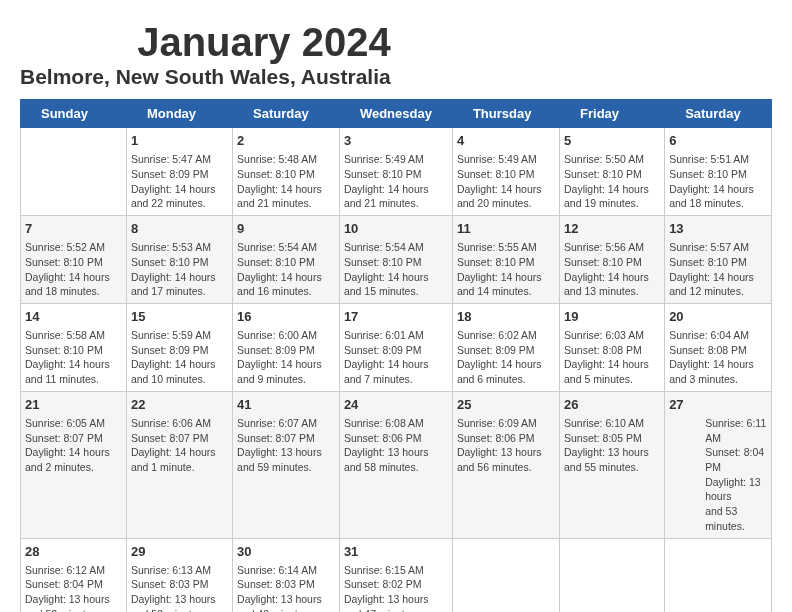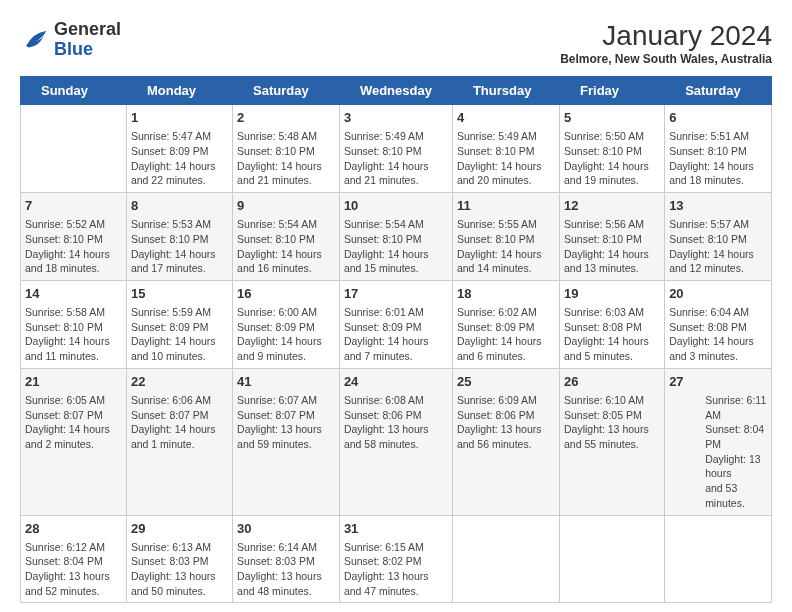--- a/index.html
+++ b/index.html
@@ -29,26 +29,26 @@
     }
     .logo-text .blue { color: #1a5ca8; }
     .logo-bird {
       width: 30px;
       height: 30px;
     }
     .title-area {
       text-align: right;
     }
     .main-title {
-      font-size: 28px;
-      font-weight: normal;
+      font-size: 40px;
+      font-weight: bold;
       color: #333;
     }
     .subtitle {
-      font-size: 12px;
+      font-size: 21px;
       color: #333;
       font-weight: bold;
     }
     table {
       width: 100%;
       border-collapse: collapse;
       font-size: 11px;
     }
     thead tr th {
       background-color: #2962a8;
@@ -86,31 +86,20 @@
       color: #444;
     }
     td.empty {
       background-color: #f9f9f9;
     }
   </style>
 </head>
 <body>
 
 <div class="header-area">
-  <div class="logo">
-    <svg class="logo-bird" viewBox="0 0 40 40" xmlns="http://www.w3.org/2000/svg">
-      <path d="M8,28 Q18,10 35,8 Q30,18 20,22 Q28,20 32,14 Q26,28 12,30 Z" fill="#1a5ca8"></path>
-    </svg>
-    <div>
-      <div class="logo-text">
-        <span>General</span><br>
-        <span class="blue">Blue</span>
-      </div>
-    </div>
-  </div>
   <div class="title-area">
     <div class="main-title">January 2024</div>
     <div class="subtitle">Belmore, New South Wales, Australia</div>
   </div>
 </div>
 
 <table>
   <thead>
     <tr>
     <th>Sunday</th>

